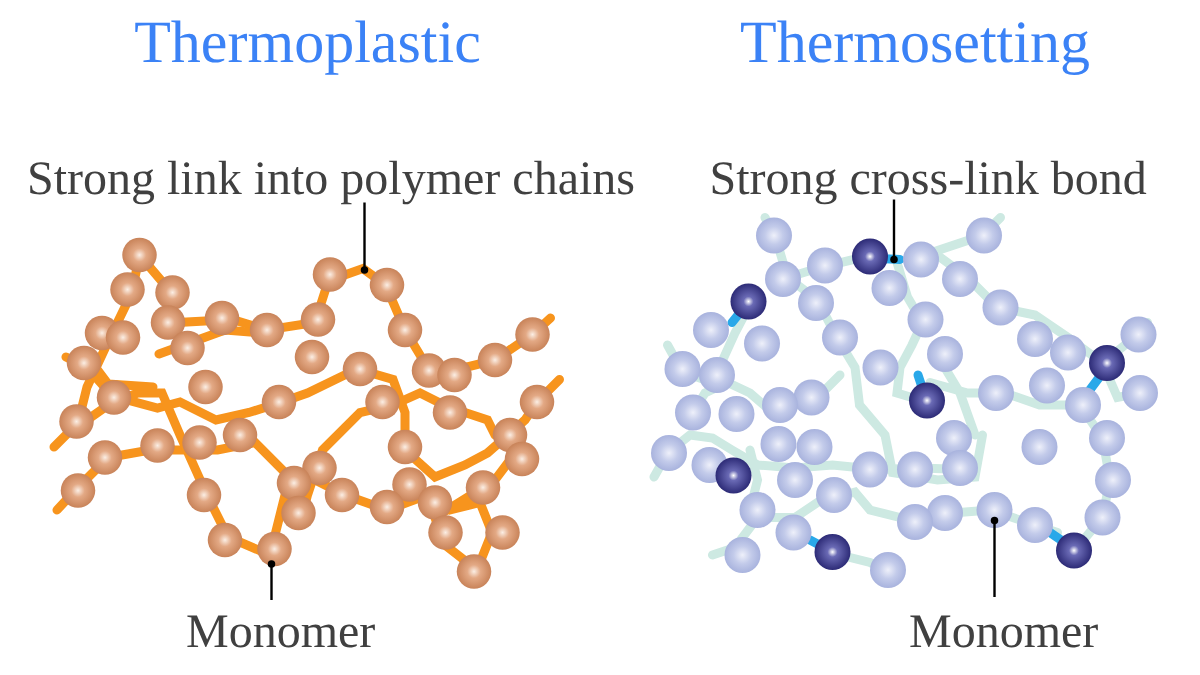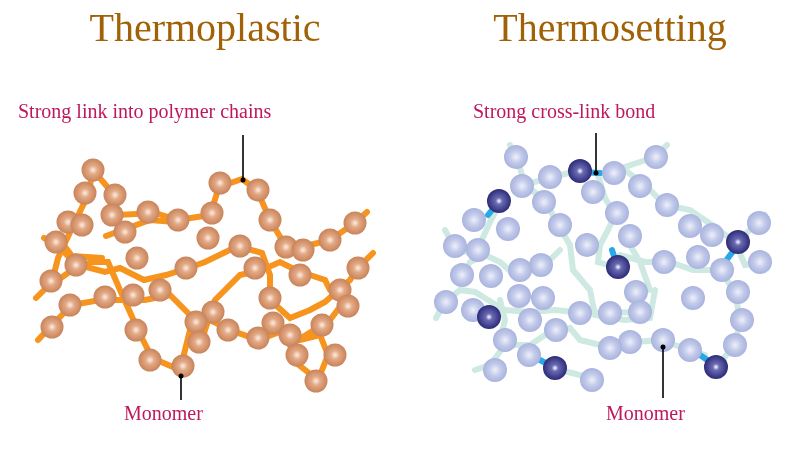--- a/index.html
+++ b/index.html
@@ -1,20 +1,20 @@
 <!DOCTYPE html>
 <html><head>
 <meta charset="utf-8">
 <style>
   html, body { margin: 0; padding: 0; background: #ffffff; }
   body { width: 800px; height: 450px; overflow: hidden; position: relative; font-family: "Liberation Serif", "DejaVu Serif", serif; }
-  .title { position: absolute; top: 4px; font-size: 40px; color: #a16207; text-align: center; width: 400px; }
+  .title { position: absolute; top: 4px; font-size: 40px; color: #3b82f6; text-align: center; width: 400px; }
   .title.left { left: 5px; }
   .title.right { left: 410px; }
-  .label { position: absolute; font-size: 20px; color: #be185d; white-space: nowrap; }
+  .label { position: absolute; font-size: 32px; color: #404040; white-space: nowrap; }
   #diagram { position: absolute; left: 0; top: 0; }
 </style>
 </head>
 <body>
 
 <div class="title left">Thermoplastic</div>
 <div class="title right">Thermosetting</div>
 
 <div class="label" style="left:18px;top:100px;">Strong link into polymer chains</div>
 <div class="label" style="left:473px;top:100px;text-align:center;">Strong cross-link bond</div>

